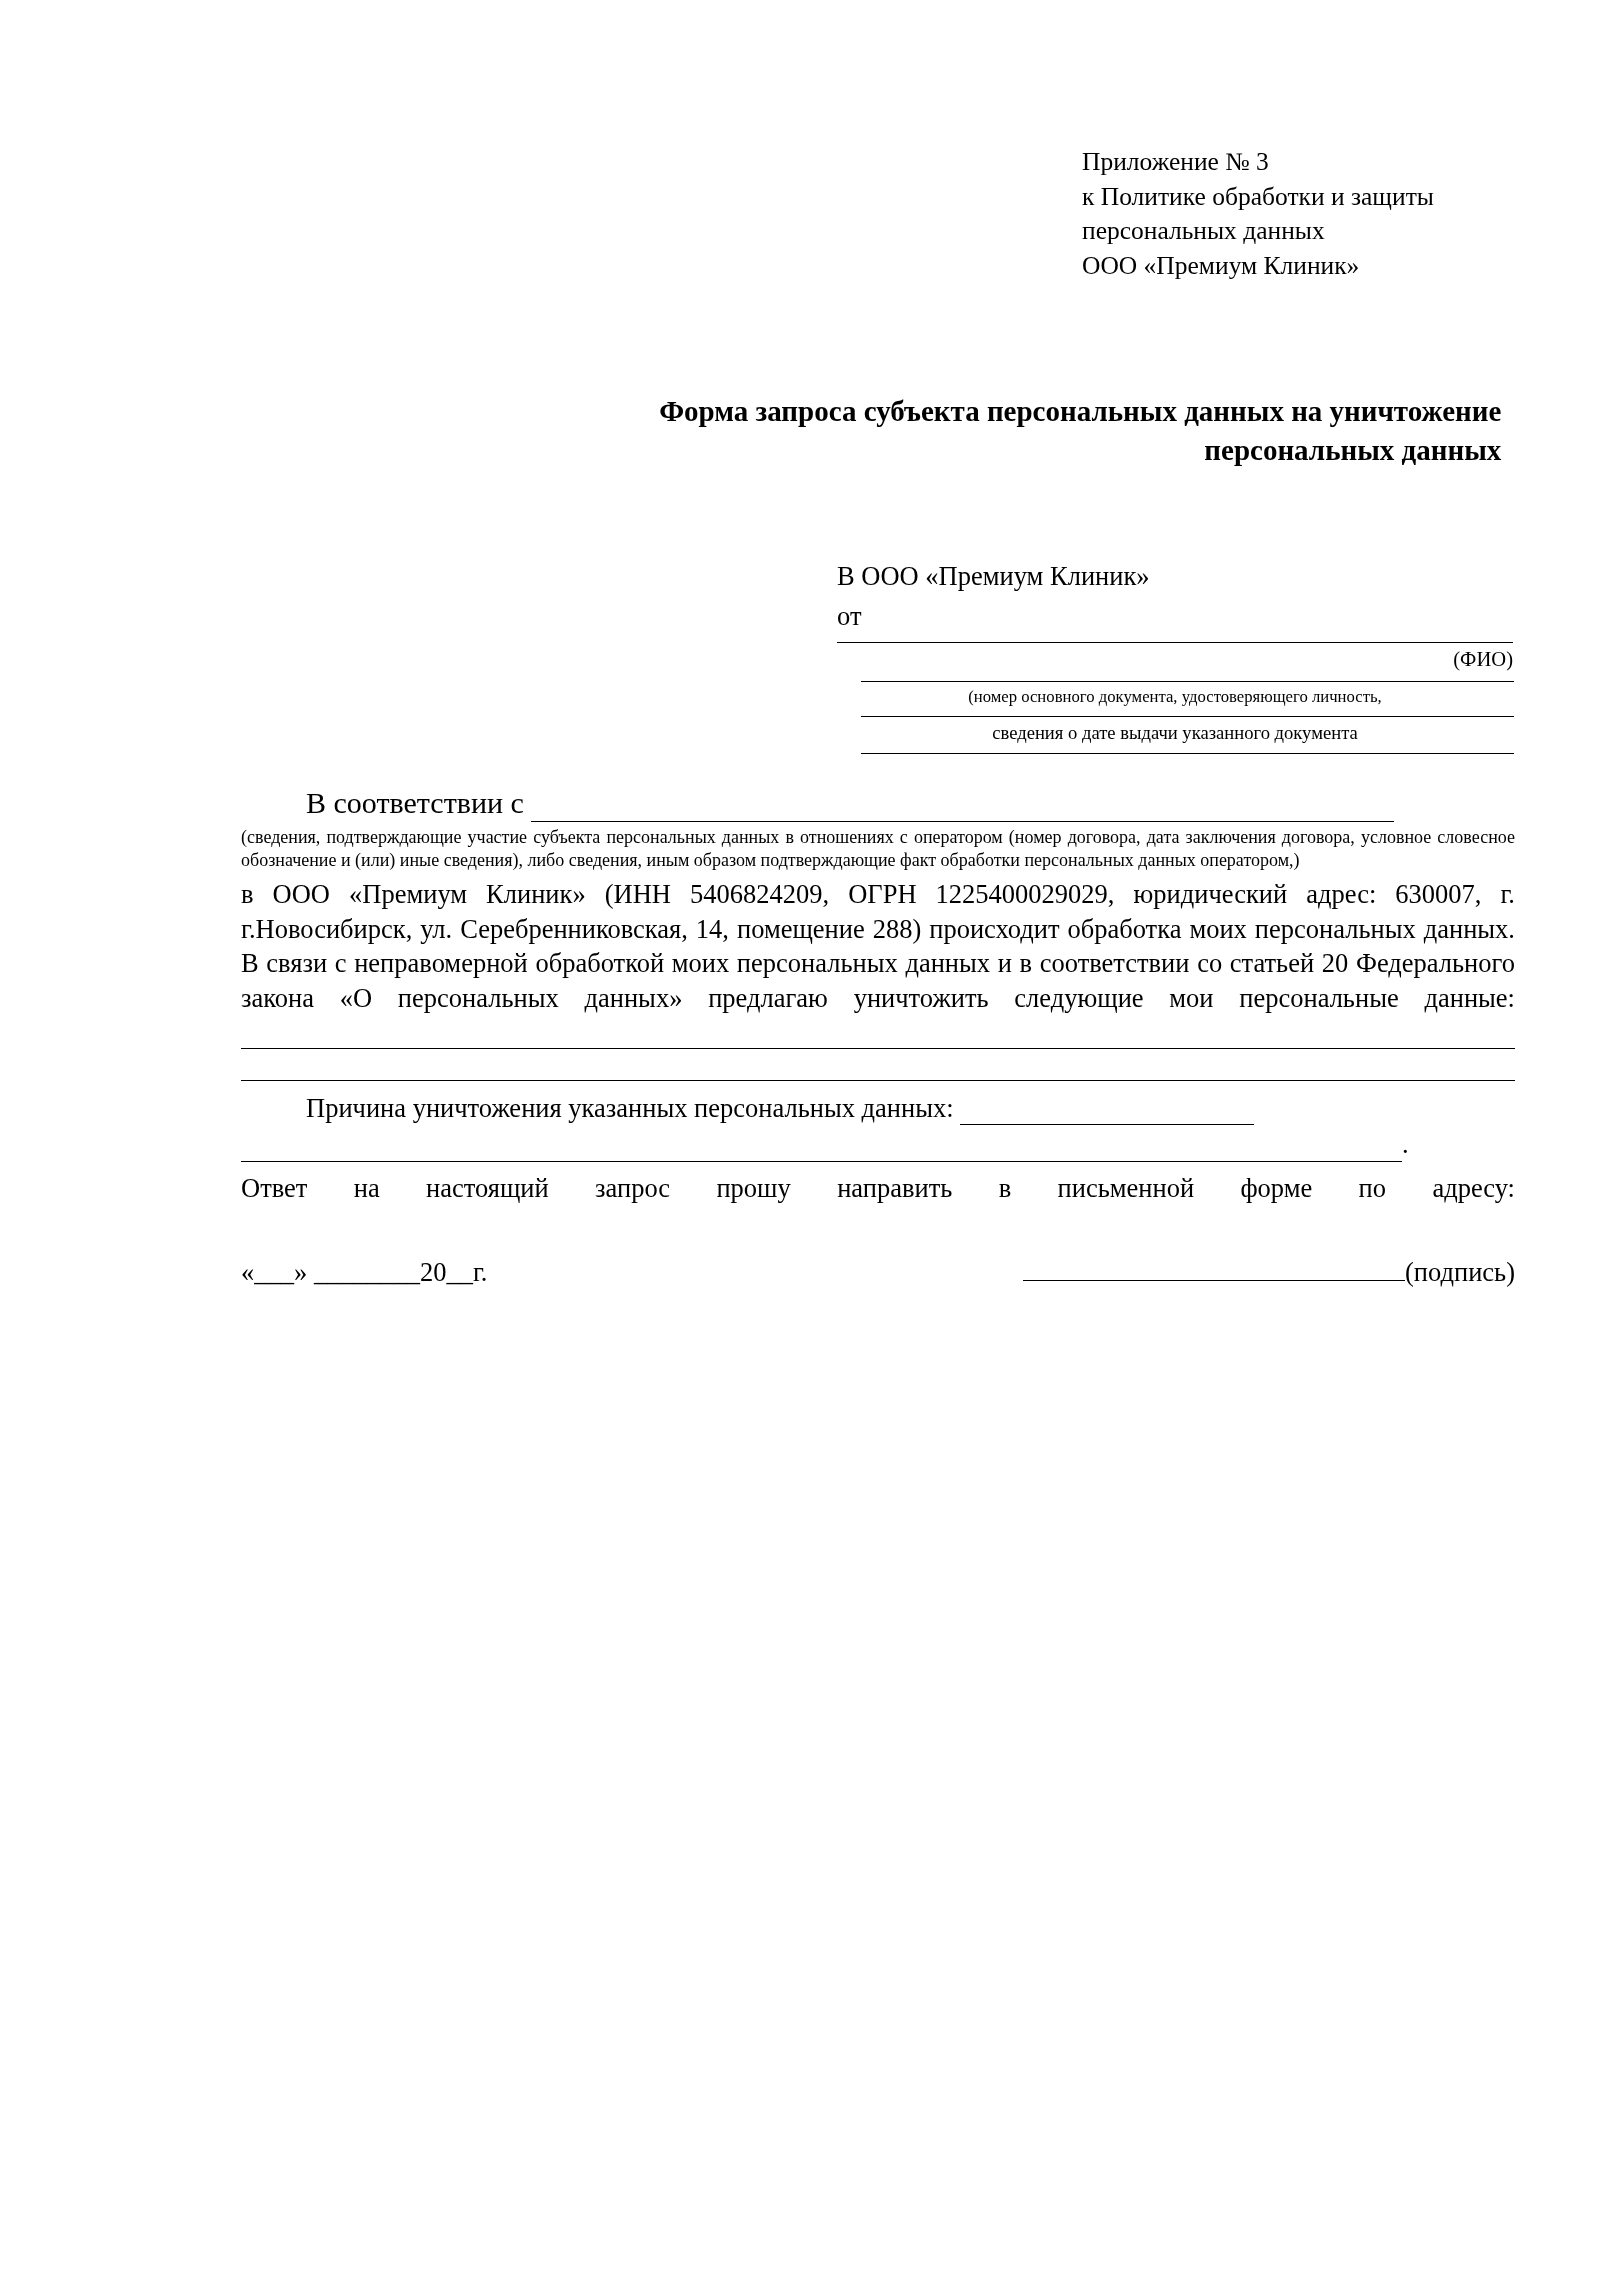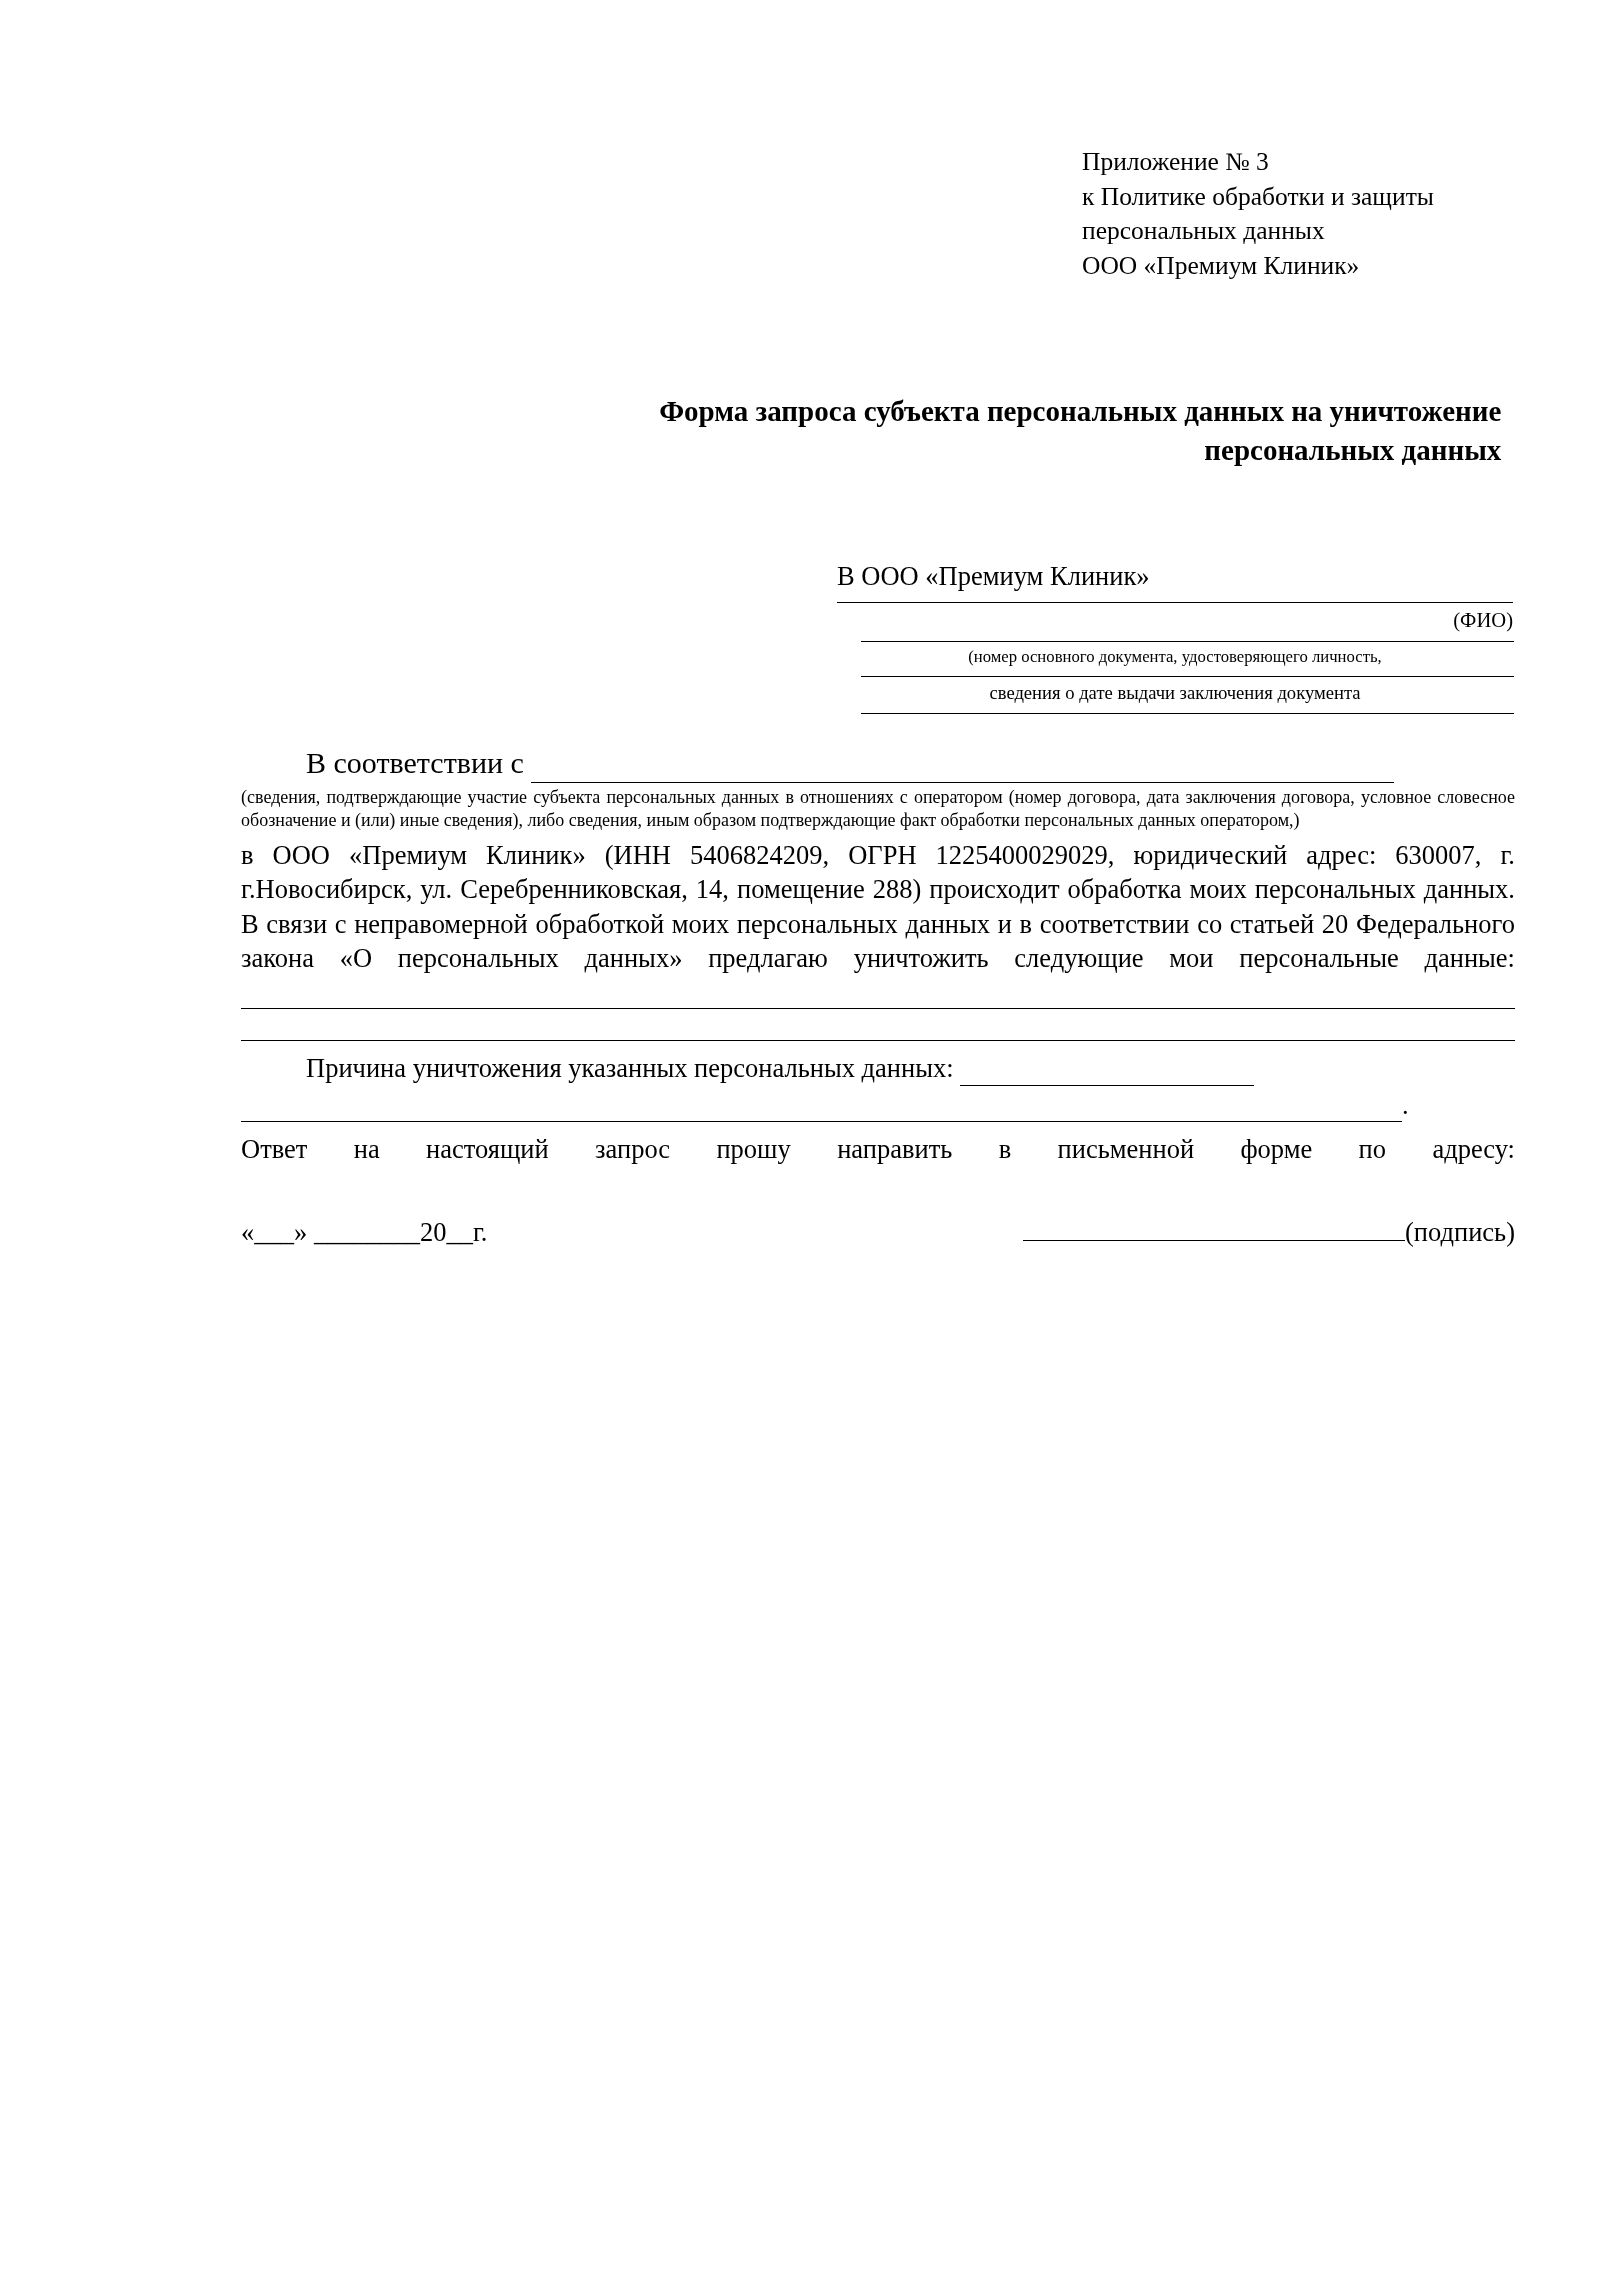--- a/index.html
+++ b/index.html
@@ -178,26 +178,27 @@
       <div>ООО «Премиум Клиник»</div>
     </div>
 
     <div class="doc-title">
       <span>Форма запроса субъекта персональных данных на уничтожение</span><br>
       <span>персональных данных</span>
     </div>
 
     <div class="addressee">
       <div class="to-line">В ООО «Премиум Клиник»</div>
+      <div class="from-line">от</div>
       <div class="rule rule-wide"></div>
       <div class="caption fio">(ФИО)</div>
       <div class="rule rule-short"></div>
       <div class="caption small">(номер основного документа, удостоверяющего личность,</div>
       <div class="rule rule-short"></div>
-      <div class="caption">сведения о дате выдачи заключения документа</div>
+      <div class="caption">сведения о дате выдачи указанного документа</div>
       <div class="rule rule-short"></div>
     </div>
 
     <div class="body-text">
       <span class="indent"></span><span>В соответствии с</span>
       <span class="line-inline" style="width:863px"></span>
     </div>
 
     <div class="note">(сведения, подтверждающие участие субъекта персональных данных в отношениях с оператором (номер договора, дата заключения договора, условное словесное обозначение и (или) иные сведения), либо сведения, иным образом подтверждающие факт обработки персональных данных оператором,)</div>
 

